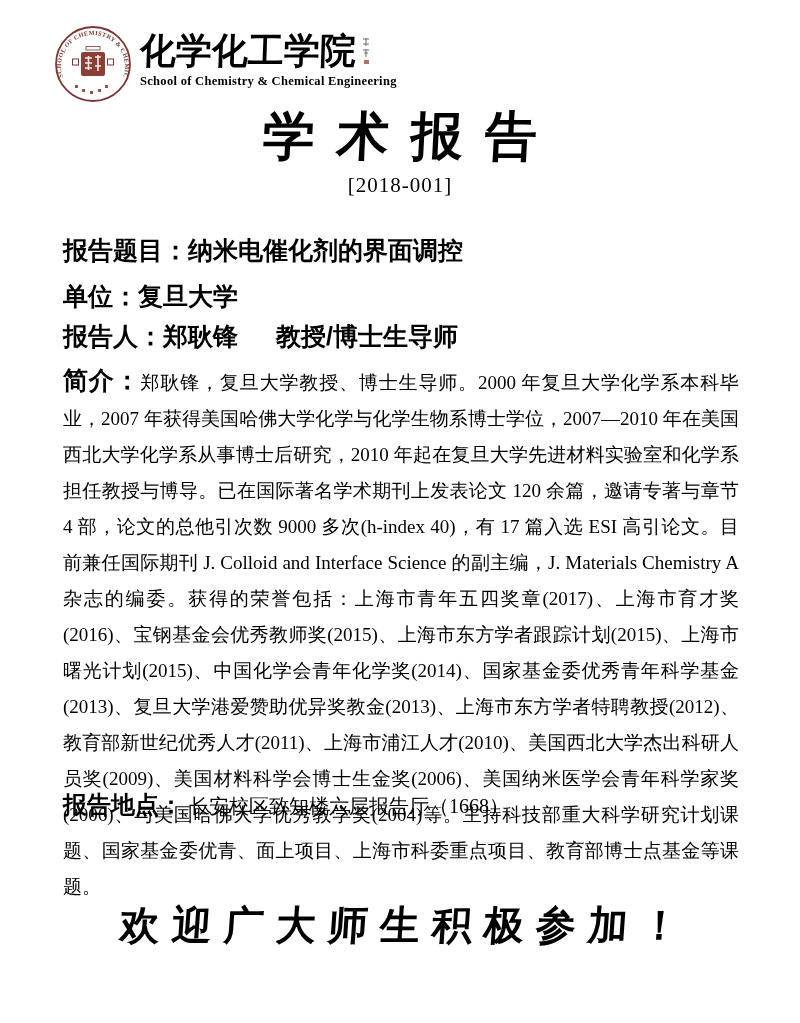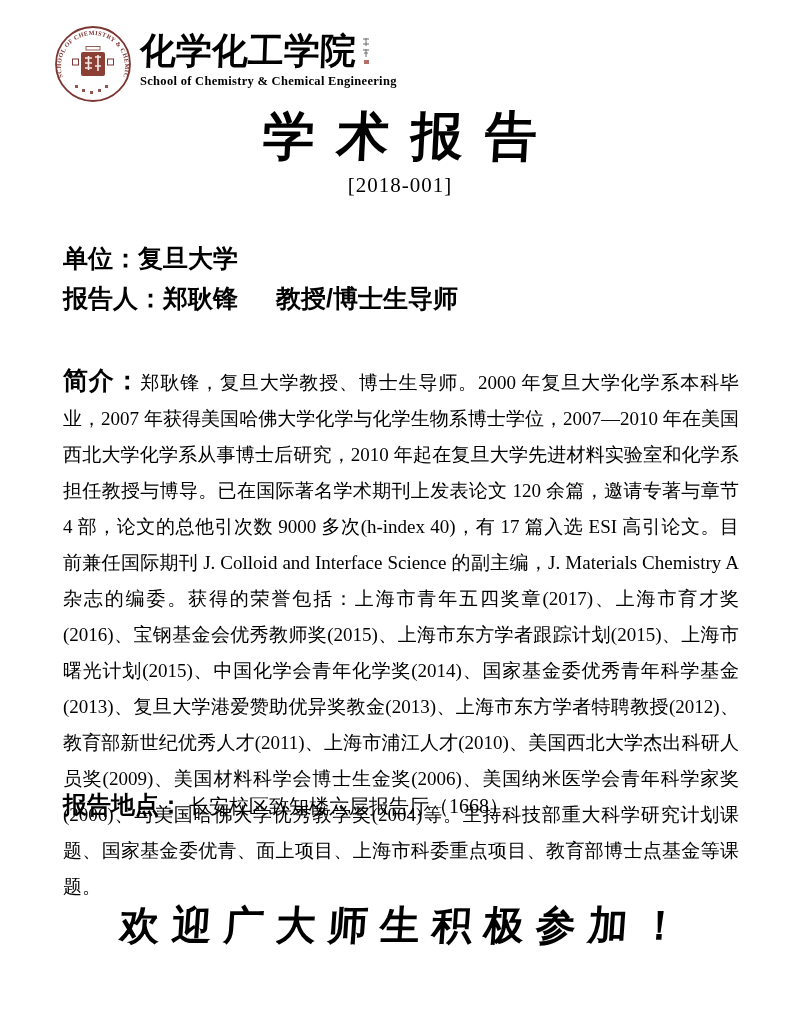--- a/index.html
+++ b/index.html
@@ -132,20 +132,23 @@
       </div>
       <div class="org-en">School of Chemistry &amp; Chemical Engineering</div>
     </div>
   </div>
 
   <div class="doc-title">学术报告</div>
 
   <div class="issue-number">[2018-001]</div>
 
   <div class="meta-block">
+    <div class="meta-line">
+      <span>报告题目：</span><span>纳米电催化剂的界面调控</span>
+    </div>
     <div class="meta-line affil">
       <span>单位：</span><span>复旦大学</span>
     </div>
     <div class="meta-line">
       <span>报告人：</span><span>郑耿锋</span><span class="speaker-title">教授/博士生导师</span>
     </div>
   </div>
 
   <div class="bio">
     <span class="bio-label">简介：</span><span>郑耿锋，复旦大学教授、博士生导师。2000 年复旦大学化学系本科毕业，2007 年获得美国哈佛大学化学与化学生物系博士学位，2007—2010 年在美国西北大学化学系从事博士后研究，2010 年起在复旦大学先进材料实验室和化学系担任教授与博导。已在国际著名学术期刊上发表论文 120 余篇，邀请专著与章节 4 部，论文的总他引次数 9000 多次(h-index 40)，有 17 篇入选 ESI 高引论文。目前兼任国际期刊 J. Colloid and Interface Science 的副主编，J. Materials Chemistry A 杂志的编委。获得的荣誉包括：上海市青年五四奖章(2017)、上海市育才奖(2016)、宝钢基金会优秀教师奖(2015)、上海市东方学者跟踪计划(2015)、上海市曙光计划(2015)、中国化学会青年化学奖(2014)、国家基金委优秀青年科学基金(2013)、复旦大学港爱赞助优异奖教金(2013)、上海市东方学者特聘教授(2012)、教育部新世纪优秀人才(2011)、上海市浦江人才(2010)、美国西北大学杰出科研人员奖(2009)、美国材料科学会博士生金奖(2006)、美国纳米医学会青年科学家奖(2006)、与美国哈佛大学优秀教学奖(2004)等。主持科技部重大科学研究计划课题、国家基金委优青、面上项目、上海市科委重点项目、教育部博士点基金等课题。</span>

